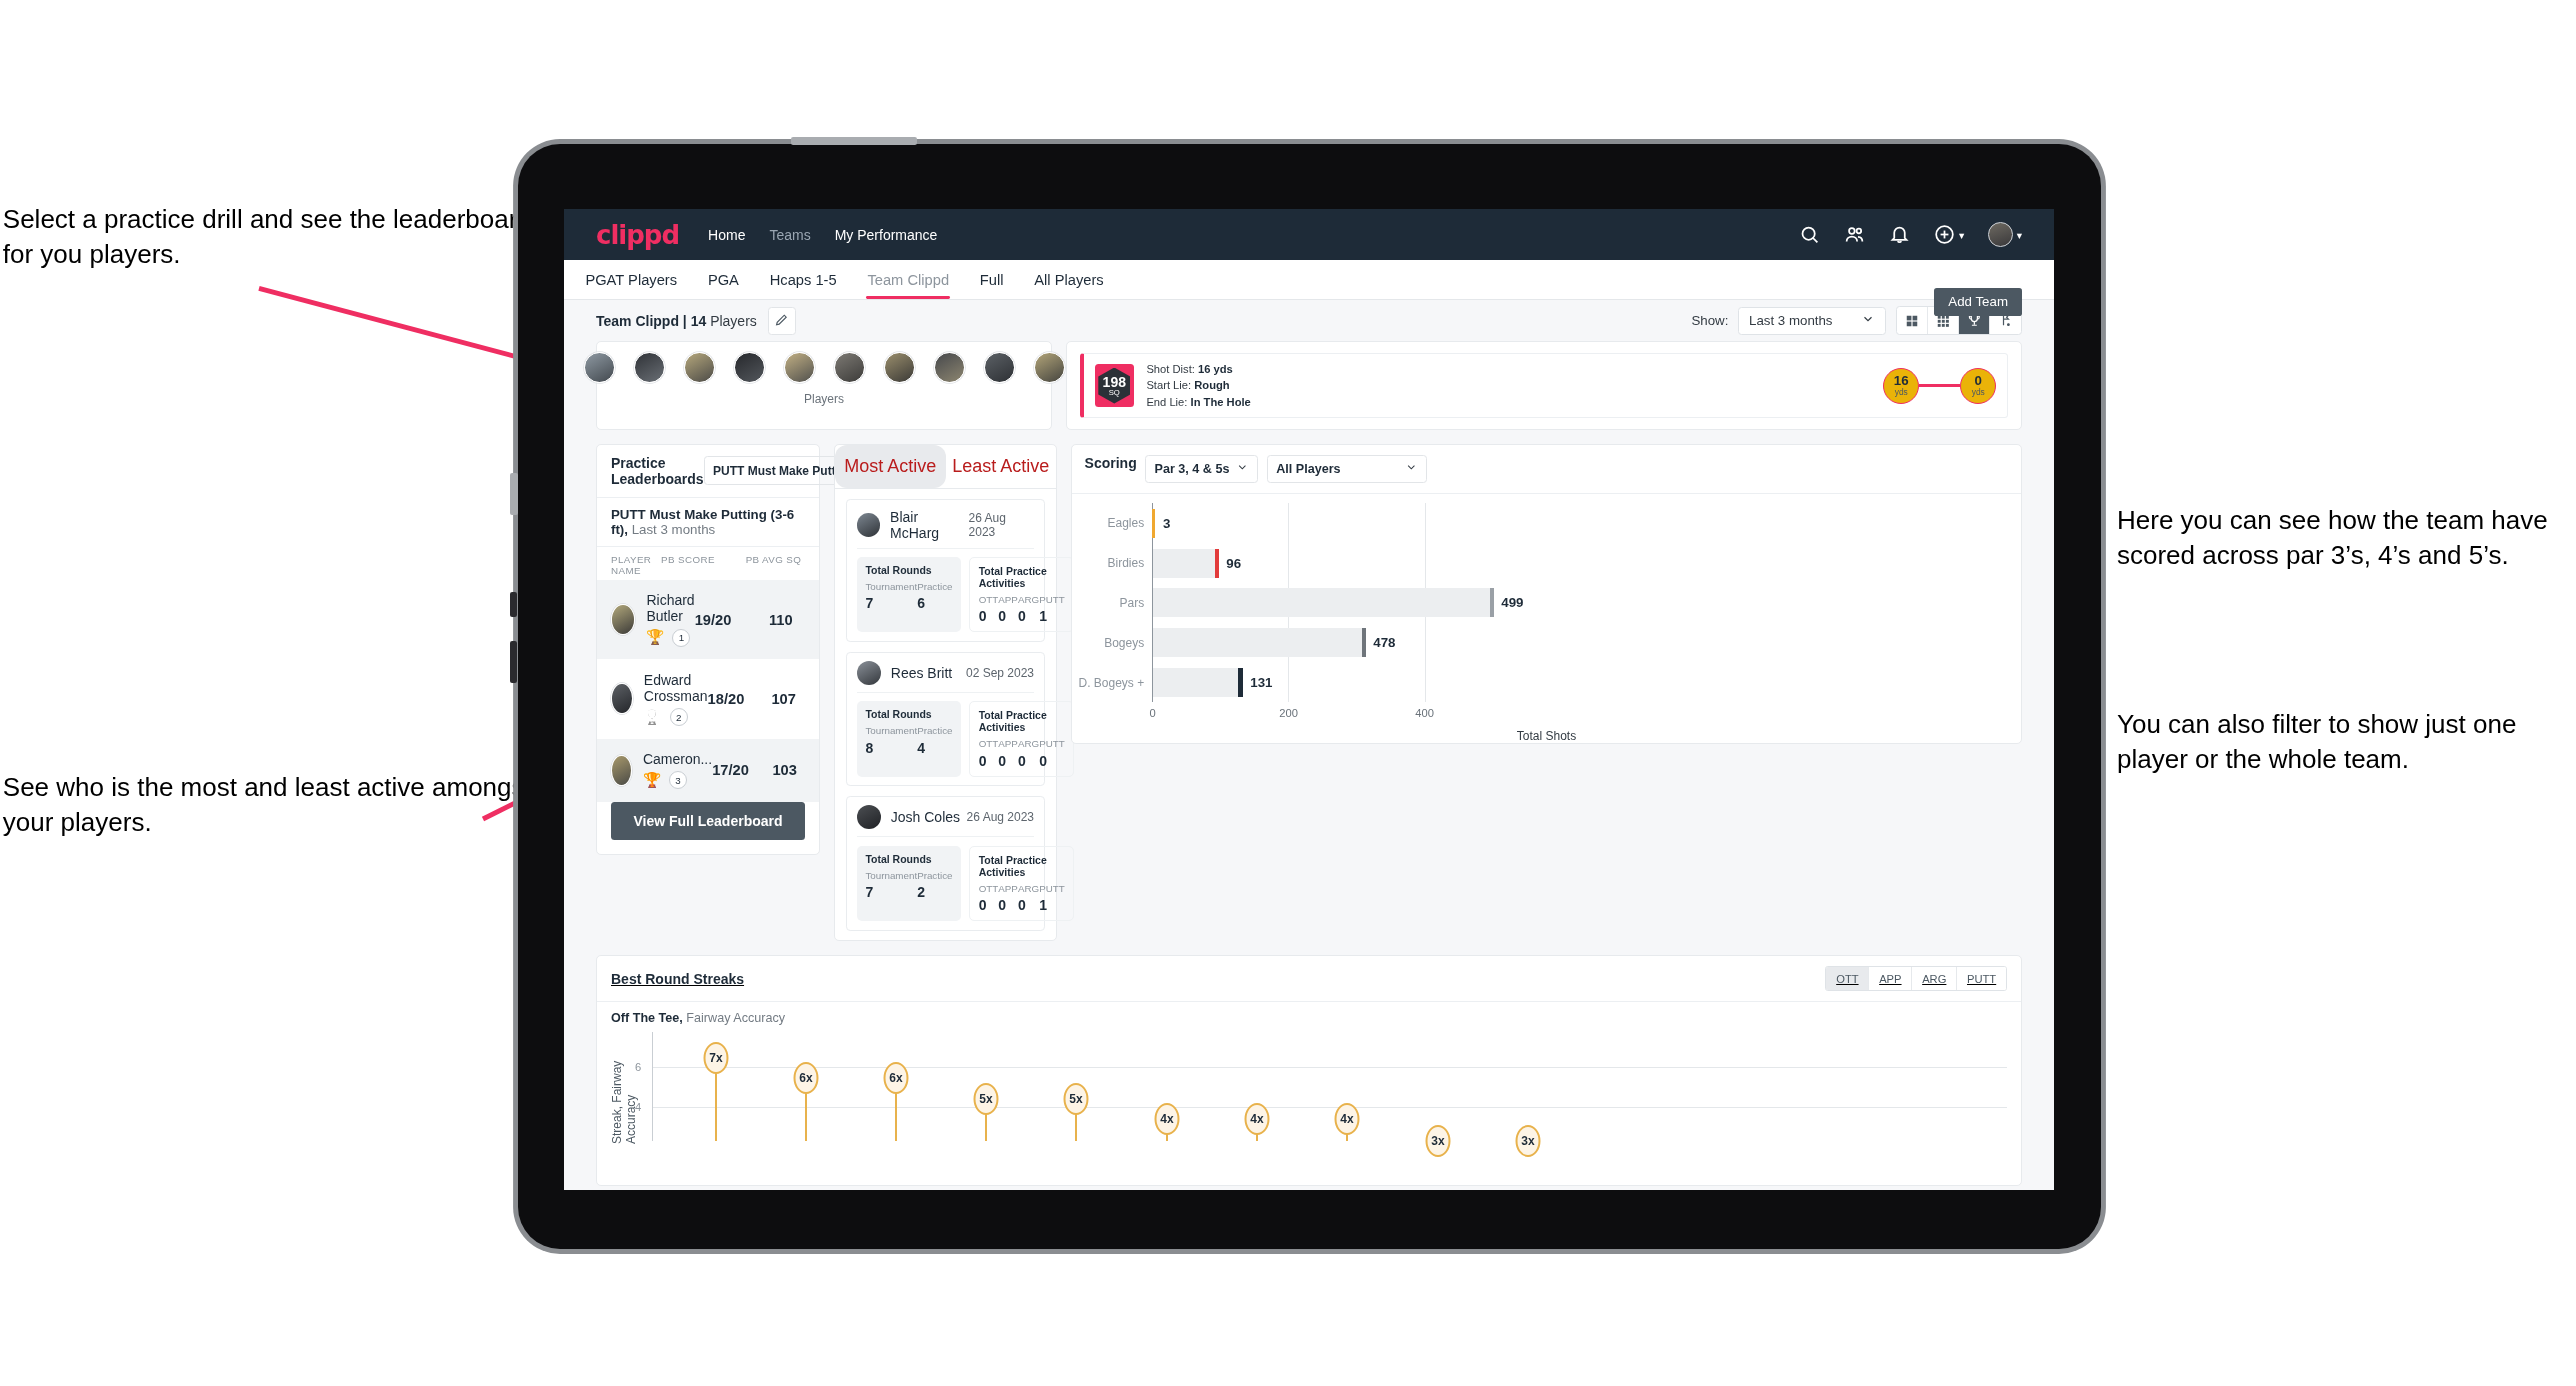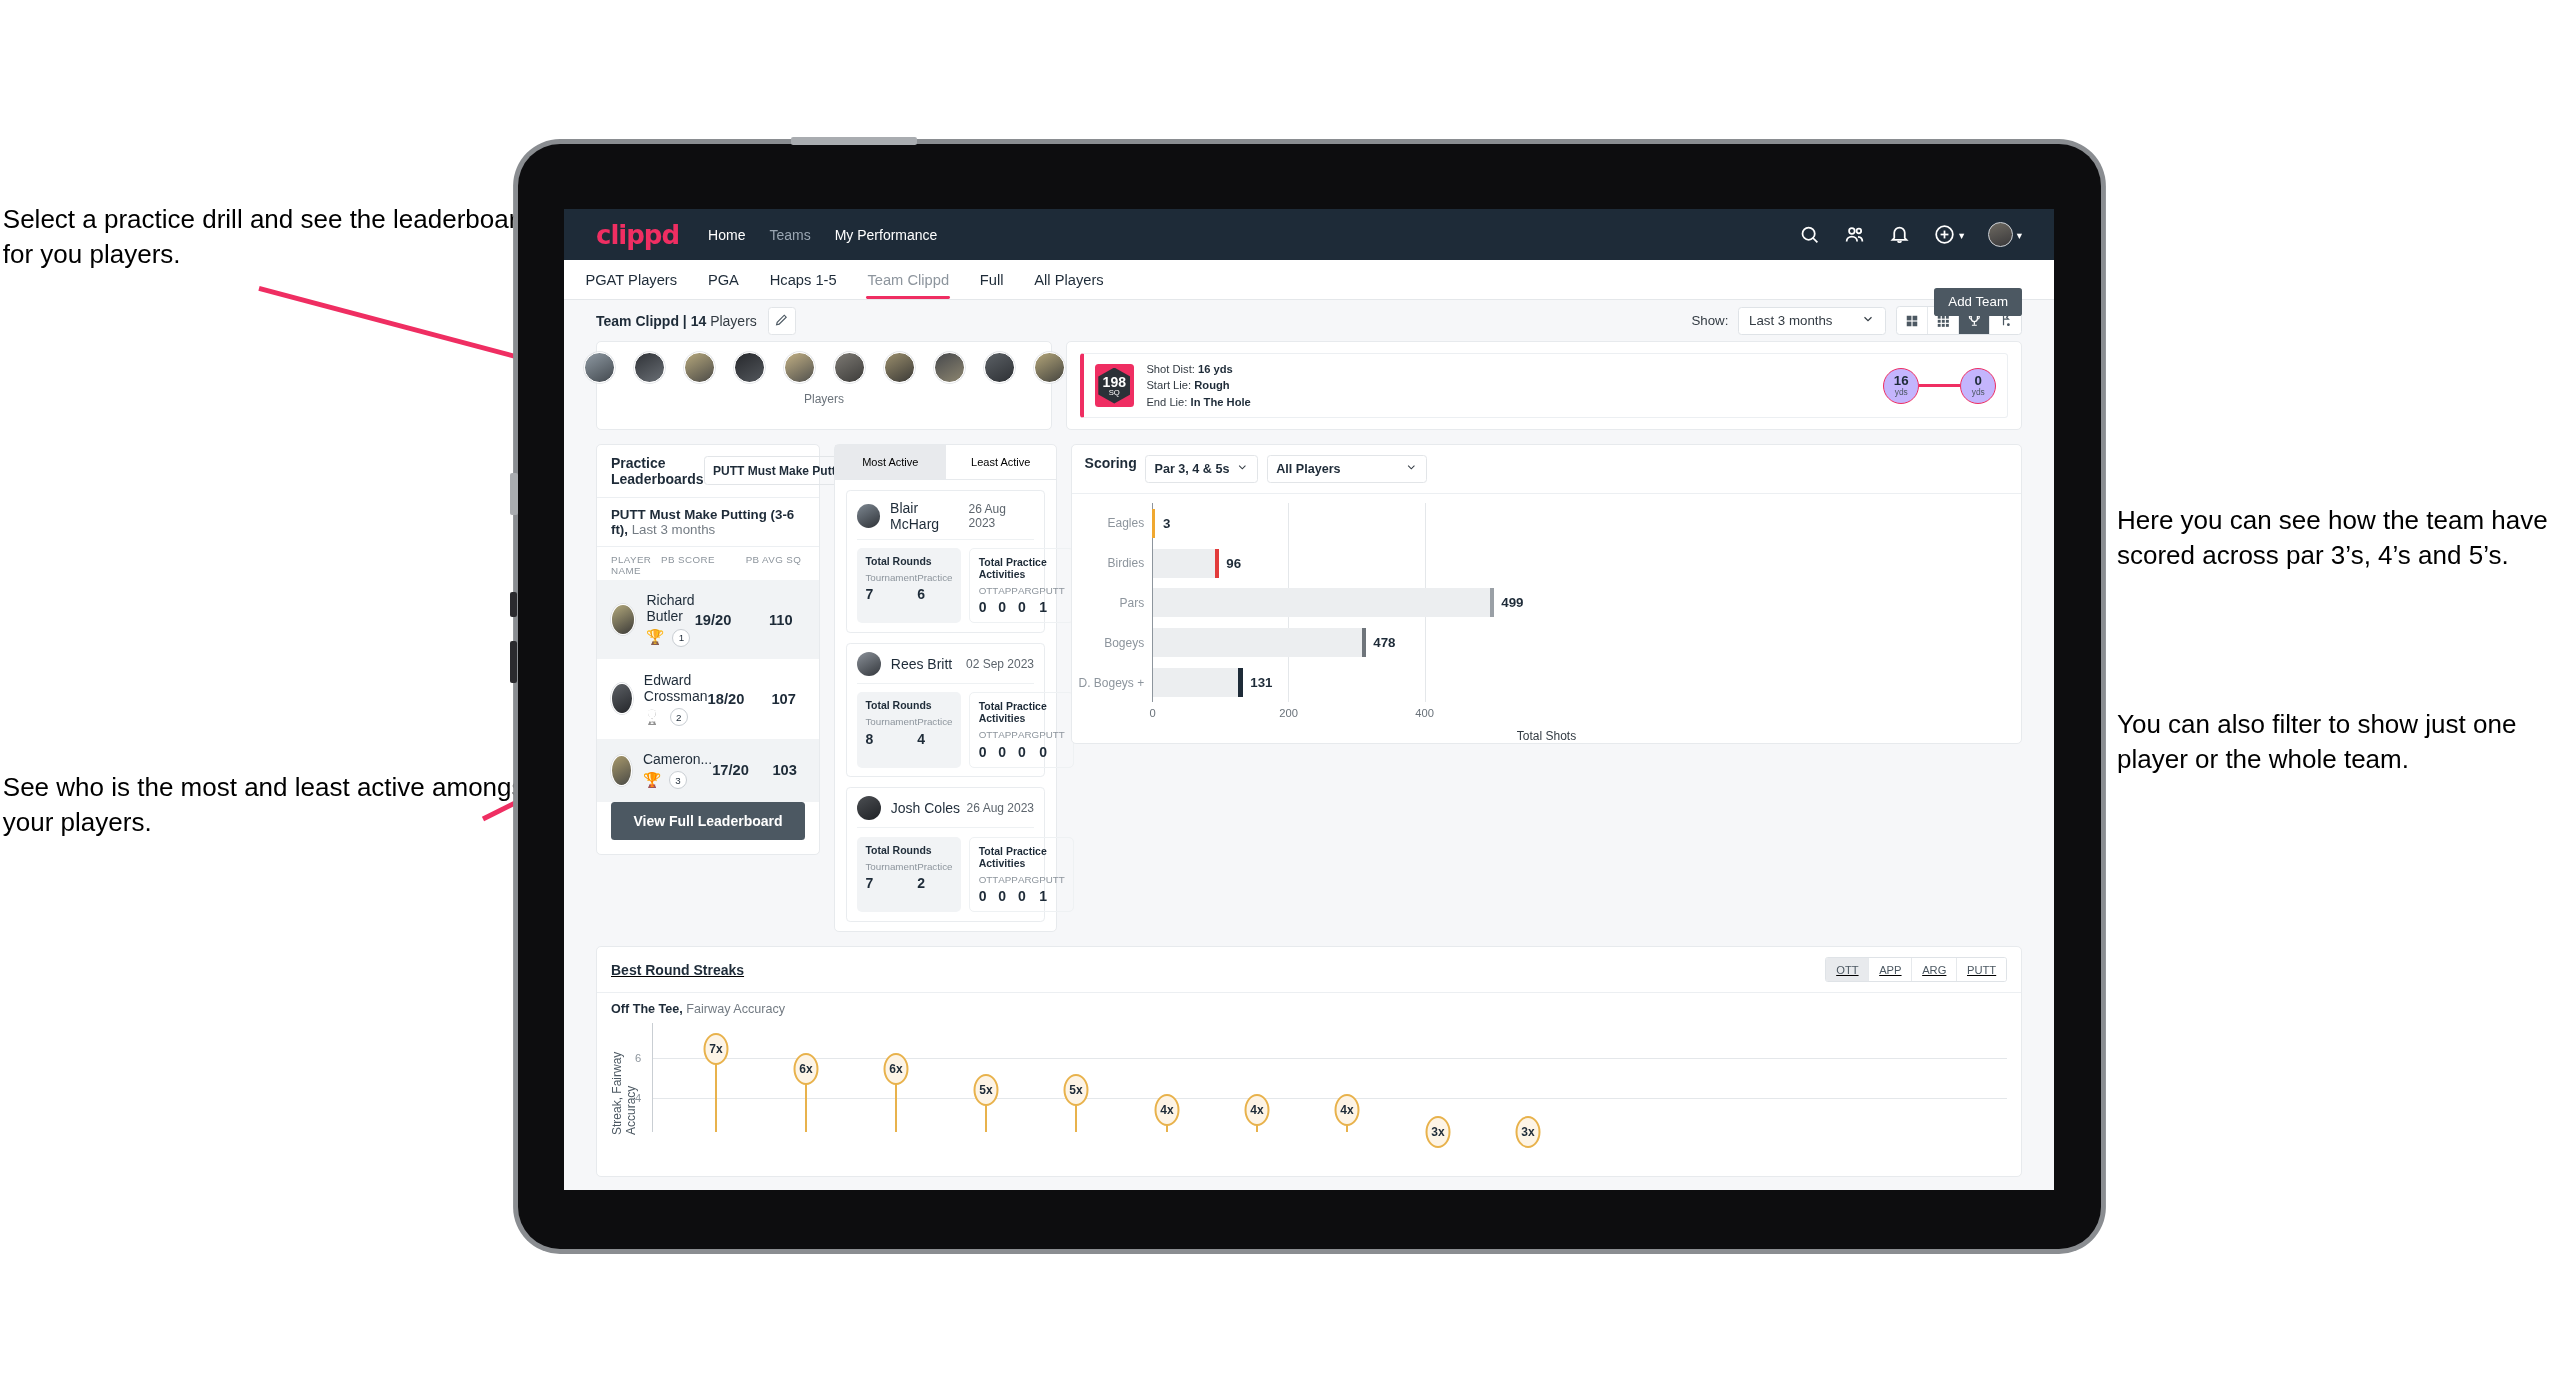--- a/index.html
+++ b/index.html
@@ -65,21 +65,21 @@
 
   .shotcard-wrap { padding:11.2px 12.6px; }
   .shotrow { border:0.7px solid #eceff2; border-radius:3.5px; border-left:4.2px solid #ef2e62; display:flex; align-items:center; padding:7px 11.2px; gap:12.6px; }
   .sq-badge { width:39px; height:43px; background:#ef2e62; border-radius:3.5px; display:flex; align-items:center; justify-content:center; }
   .hexa { width:32px; height:36px; background:#2b3138; clip-path:polygon(50% 0,100% 25%,100% 75%,50% 100%,0 75%,0 25%); color:#fff; display:flex; flex-direction:column; align-items:center; justify-content:center; line-height:1; }
   .hexa b { font-size:14px; }
   .hexa span { font-size:7.7px; }
   .shotmeta { font-size:11.2px; color:#333b43; line-height:1.45; }
   .shotmeta b { color:#1e2b38; }
   .dist-wrap { margin-left:auto; display:flex; align-items:center; }
-  .dist-c { width:36px; height:36px; border-radius:50%; border:1.4px solid #ef2e62; background:#c4b5fd; display:flex; flex-direction:column; align-items:center; justify-content:center; line-height:1.1;}
+  .dist-c { width:36px; height:36px; border-radius:50%; border:1.4px solid #ef2e62; background:#eab308; display:flex; flex-direction:column; align-items:center; justify-content:center; line-height:1.1;}
   .dist-c b { font-size:13.3px; color:#1e2b38; }
   .dist-c span { font-size:8.4px; color:#4c5862; }
   .dist-line { width:41px; height:3.5px; background:#ef2e62; }
 
   
   .lb-head { display:flex; align-items:center; padding:9.8px 14px; border-bottom:0.7px solid #eceff2; }
   .lb-title { font-size:14px; font-weight:bold; color:#1e2b38; }
   .lb-sel { margin-left:auto; border:0.7px solid #e2e5e8; border-radius:3.5px; height:29px; display:flex; align-items:center; padding:0 8.4px; gap:8.4px; font-size:12.6px; font-weight:bold; color:#1e2b38; width:161px;}
   .lb-sub { padding:9px 14px; font-size:13.3px; color:#1e2b38; border-bottom:0.7px solid #eceff2; }
   .lb-sub b{font-weight:bold;}
@@ -91,21 +91,21 @@
   .lb-av { width:31px; height:31px; border-radius:50%; border:1.4px solid #fff; box-shadow:0 0 0 0.7px #d8dbdf; margin-right:11.2px; }
   .lb-name { font-size:14px; color:#1e2b38; }
   .lb-badges { display:flex; align-items:center; gap:7.7px; margin-top:4.2px; }
   .trophy { font-size:14.7px; line-height:1;}
   .rankpill { width:18px; height:18px; border-radius:50%; border:0.7px solid #c9ced3; background:#fff; font-size:9.8px; display:flex; align-items:center; justify-content:center; color:#1e2b38; }
   .lb-score { font-size:14.7px; font-weight:bold; color:#1e2b38; }
   .lb-btn { margin:0 14px 14px 14px; background:#4c5862; color:#fff; text-align:center; font-size:14px; font-weight:bold; padding:11.2px 0; border-radius:3.5px; }
 
   
   .act-tabs { display:flex; border-bottom:0.7px solid #e7eaed; }
-  .act-tab { flex:1; text-align:center; font-size:11px; padding:11.2px 0; color:#000000; }
+  .act-tab { flex:1; text-align:center; font-size:18px; padding:11.2px 0; color:#b91c1c;border-radius:12px; }
   .act-tab.on { background:#e8eaed; font-weight:normal; }
   .act-card { border:0.7px solid #e9ecef; border-radius:4.2px; margin:9.8px 11.2px; padding:8.4px 9.8px; }
   .act-top { display:flex; align-items:center; padding-bottom:7px; border-bottom:0.7px solid #eef1f3; }
   .act-av { width:24px; height:24px; border-radius:50%; margin-right:9.8px; }
   .act-name { font-size:14px; color:#1e2b38; }
   .act-date { margin-left:auto; font-size:12px; color:#5d656d; }
   .act-body { display:flex; gap:8.4px; margin-top:8.4px; }
   .act-box { flex:1; padding:7px 8.4px; border-radius:5px; }
   .act-box.grey { background:#f1f3f5; }
   .act-box.plain { border:0.7px solid #eef1f3; }

